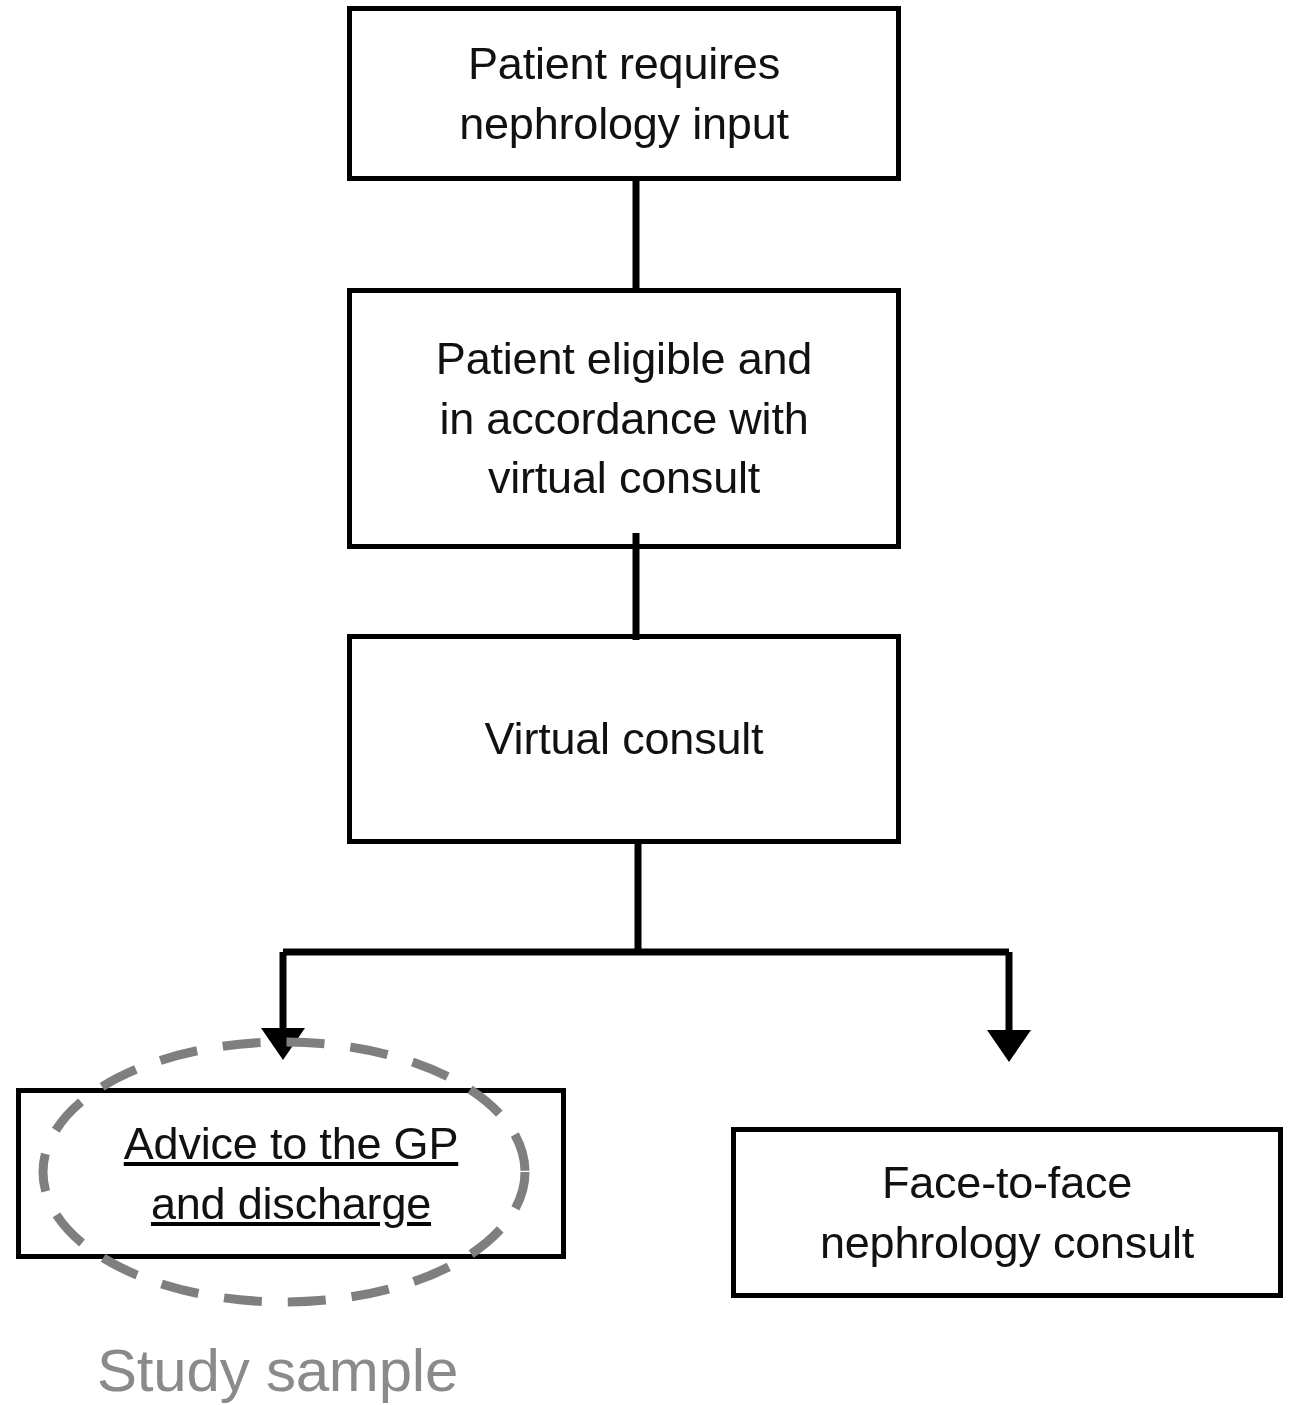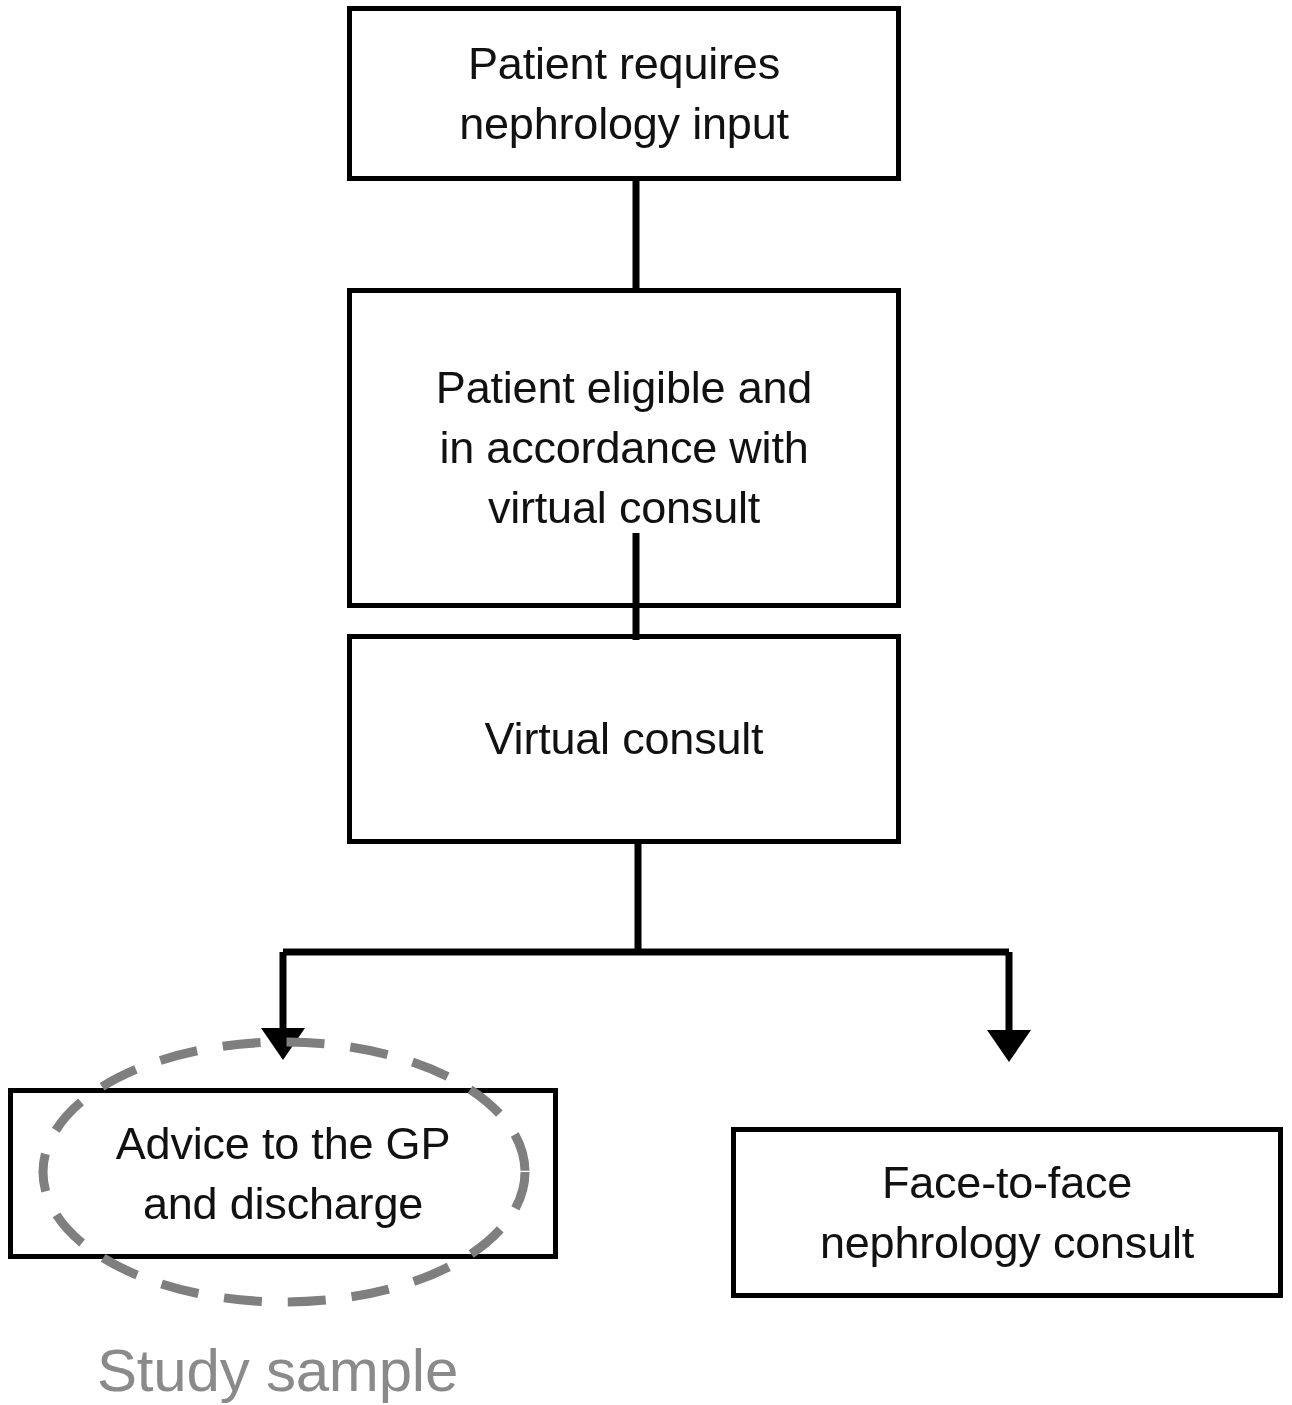--- a/index.html
+++ b/index.html
@@ -40,33 +40,34 @@
   #box-patient-requires {
     left: 347px;
     top: 6px;
     width: 554px;
     height: 175px;
   }
   #box-patient-eligible {
     left: 347px;
     top: 288px;
     width: 554px;
-    height: 320px;
+    height: 261px;
   }
   #box-virtual-consult {
     left: 347px;
     top: 634px;
     width: 554px;
     height: 210px;
   }
   #box-advice-gp {
-    left: 8px;
+    left: 16px;
     top: 1088px;
     width: 550px;
     height: 171px;
+    text-decoration: underline;
   }
   #box-face-to-face {
     left: 731px;
     top: 1127px;
     width: 552px;
     height: 171px;
     justify-content: center;
   }
   #connectors-layer {
     position: absolute;

